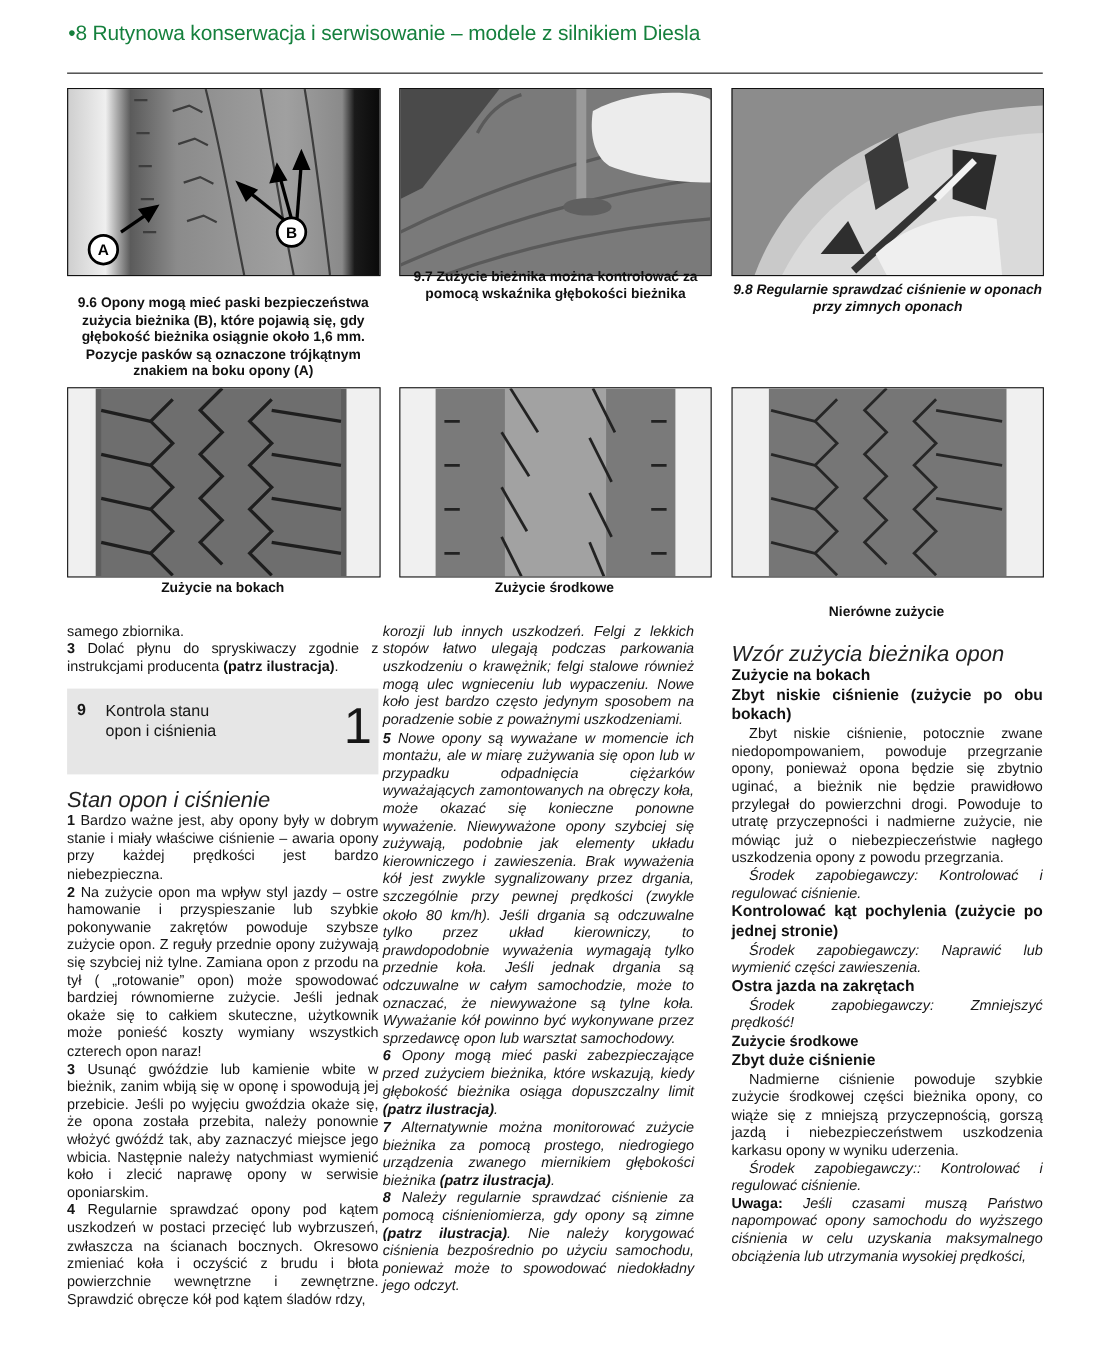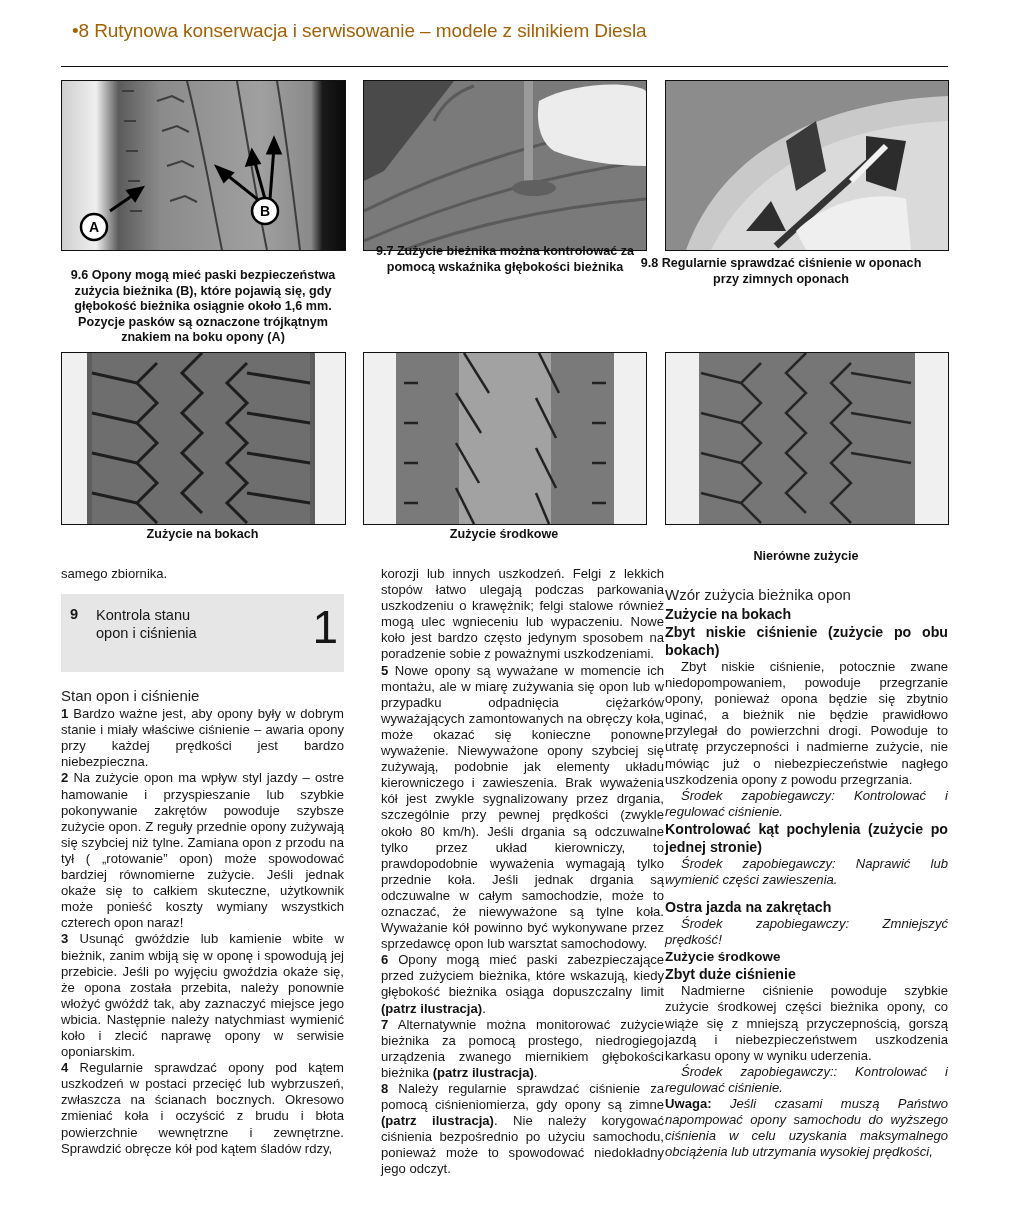--- a/index.html
+++ b/index.html
@@ -1,31 +1,31 @@
 <!DOCTYPE html>
 <html><head>
   <meta charset="utf-8">
   <style>
     html, body { margin: 0; padding: 0; background: #ffffff; }
     body { width: 1011px; height: 1228px; position: relative; overflow: hidden; font-family: "Liberation Sans", sans-serif; color: #111; }
-    .header { position: absolute; left: 72px; top: 20px; font-size: 19px; color: #a16207; letter-spacing: -0.1px; text-align: right; }
+    .header { position: absolute; left: 62px; top: 20px; font-size: 19px; color: #15803d; letter-spacing: -0.1px; text-align: right; }
     .header-rule { position: absolute; left: 61px; top: 66px; width: 887px; height: 1px; background: #111; }
 
     .fig { position: absolute; border: 1px solid #111; overflow: hidden; background: #888; }
     .cap { position: absolute; font-weight: bold; font-size: 12.6px; line-height: 15.5px; text-align: center; color: #111; }
 
     .col { position: absolute; font-size: 13.1px; line-height: 16.1px; text-align: justify; color: #161616; }
     .col p { margin: 0; }
     .col b { color: #111; }
     .num { font-weight: bold; }
     .sec-box { background: #e6e6e6; height: 78px; margin: 12px 0 14px 0; position: relative; }
     .sec-num { position: absolute; left: 9px; top: 12px; font-weight: bold; font-size: 14.6px; }
     .sec-title { position: absolute; left: 35px; top: 12px; font-weight: normal; font-size: 14.6px; line-height: 18px; }
     .sec-big { position: absolute; right: 6px; top: 8px; font-size: 46px; line-height: 50px; }
-    .italic-h { font-size: 15px; line-height: 20px; color: #222; margin: 0 0 4px 0; }
+    .italic-h { font-style: italic; font-size: 20px; line-height: 20px; color: #222; margin: 0 0 4px 0; }
     .bold-h { font-weight: bold; font-size: 14.2px; line-height: 18px; margin: 0 0 4px 0; color: #111; }
     .bold-h-sm { font-weight: bold; font-size: 13.4px; line-height: 17px; margin: 0; color: #111; }
     .indent { text-indent: 16px; }
     .it { font-style: italic; }
   </style>
 </head>
 <body>
 
 <div class="header">•8  Rutynowa konserwacja i serwisowanie – modele z silnikiem Diesla</div>
 <div class="header-rule"></div>
@@ -100,21 +100,21 @@
     <path d="M20 169 C60 60 170 20 282 15 L282 169 Z" fill="#c9c9c9"></path>
     <path d="M45 169 C90 80 180 45 282 40 L282 169 Z" fill="#dadada"></path>
     <path d="M120 60 L150 40 L160 90 L130 110 Z" fill="#3a3a3a"></path>
     <path d="M200 55 L240 60 L230 110 L200 100 Z" fill="#2c2c2c"></path>
     <path d="M80 150 L105 120 L120 150 Z" fill="#2e2e2e"></path>
     <line x1="110" y1="165" x2="220" y2="65" stroke="#333" stroke-width="7"></line>
     <line x1="185" y1="100" x2="220" y2="65" stroke="#f2f2f2" stroke-width="6"></line>
     <path d="M130 150 C160 120 210 110 240 118 L245 169 L140 169 Z" fill="#efefef"></path>
   </svg>
 </div>
-<div class="cap" style="left:636px;top:256px;width:290px;">9.8 Regularnie sprawdzać ciśnienie w oponach przy zimnych oponach</div>
+<div class="cap" style="left:662px;top:256px;width:290px;font-style:italic;">9.8 Regularnie sprawdzać ciśnienie w oponach przy zimnych oponach</div>
 
 <div class="fig" style="left:61px;top:352px;width:283px;height:171px;background:#f0f0f0;">
   <svg width="283" height="171" viewBox="0 0 283 171">
     <rect x="25" y="0" width="228" height="171" fill="#5e5e5e"></rect>
     <rect x="30" y="0" width="218" height="171" fill="#6e6e6e"></rect>
     <g stroke="#1e1e1e" stroke-width="3" fill="none">
       <path d="M140 0 L120 20 L140 40 L120 60 L140 80 L120 100 L140 120 L120 140 L140 160"></path>
       <path d="M95 10 L75 30 L95 50 L75 70 L95 90 L75 110 L95 130 L75 150 L95 170"></path>
       <path d="M185 10 L165 30 L185 50 L165 70 L185 90 L165 110 L185 130 L165 150 L185 170"></path>
       <path d="M30 20 L75 30"></path>
@@ -170,53 +170,54 @@
       <path d="M185 20 L245 30"></path>
         <path d="M185 60 L245 70"></path>
         <path d="M185 100 L245 110"></path>
     </g>
   </svg>
 </div>
 <div class="cap" style="left:665px;top:549px;width:282px;">Nierówne zużycie</div>
 
 <div class="col" style="left:61px;top:566px;width:283px;">
   <p>samego zbiornika.</p>
+  <p><span class="num">3</span><span> Dolać płynu do spryskiwaczy zgodnie z instrukcjami producenta </span><b>(patrz ilustracja)</b><span>.</span></p>
 
   <div class="sec-box">
     <span class="sec-num">9</span>
     <div class="sec-title">
       <div>Kontrola stanu</div>
       <div>opon i ciśnienia</div>
     </div>
     <span class="sec-big">1</span>
   </div>
 
   <p class="italic-h">Stan opon i ciśnienie</p>
   <p><span class="num">1</span><span> Bardzo ważne jest, aby opony były w dobrym stanie i miały właściwe ciśnienie – awaria opony przy każdej prędkości jest bardzo niebezpieczna.</span></p>
   <p><span class="num">2</span><span> Na zużycie opon ma wpływ styl jazdy – ostre hamowanie i przyspieszanie lub szybkie pokonywanie zakrętów powoduje szybsze zużycie opon. Z reguły przednie opony zużywają się szybciej niż tylne. Zamiana opon z przodu na tył ( „rotowanie” opon) może spowodować bardziej równomierne zużycie. Jeśli jednak okaże się to całkiem skuteczne, użytkownik może ponieść koszty wymiany wszystkich czterech opon naraz!</span></p>
   <p><span class="num">3</span><span> Usunąć gwóździe lub kamienie wbite w bieżnik, zanim wbiją się w oponę i spowodują jej przebicie. Jeśli po wyjęciu gwoździa okaże się, że opona została przebita, należy ponownie włożyć gwóźdź tak, aby zaznaczyć miejsce jego wbicia. Następnie należy natychmiast wymienić koło i zlecić naprawę opony w serwisie oponiarskim.</span></p>
   <p><span class="num">4</span><span> Regularnie sprawdzać opony pod kątem uszkodzeń w postaci przecięć lub wybrzuszeń, zwłaszcza na ścianach bocznych. Okresowo zmieniać koła i oczyścić z brudu i błota powierzchnie wewnętrzne i zewnętrzne. Sprawdzić obręcze kół pod kątem śladów rdzy,</span></p>
 </div>
 
-<div class="col" style="left:381px;top:566px;width:283px;">
+<div class="col" style="left:348px;top:566px;width:283px;font-style:italic;">
   <p>korozji lub innych uszkodzeń. Felgi z lekkich stopów łatwo ulegają podczas parkowania uszkodzeniu o krawężnik; felgi stalowe również mogą ulec wgnieceniu lub wypaczeniu. Nowe koło jest bardzo często jedynym sposobem na poradzenie sobie z poważnymi uszkodzeniami.</p>
   <p><span class="num">5</span><span> Nowe opony są wyważane w momencie ich montażu, ale w miarę zużywania się opon lub w przypadku odpadnięcia ciężarków wyważających zamontowanych na obręczy koła, może okazać się konieczne ponowne wyważenie. Niewyważone opony szybciej się zużywają, podobnie jak elementy układu kierowniczego i zawieszenia. Brak wyważenia kół jest zwykle sygnalizowany przez drgania, szczególnie przy pewnej prędkości (zwykle około 80 km/h). Jeśli drgania są odczuwalne tylko przez układ kierowniczy, to prawdopodobnie wyważenia wymagają tylko przednie koła. Jeśli jednak drgania są odczuwalne w całym samochodzie, może to oznaczać, że niewyważone są tylne koła. Wyważanie kół powinno być wykonywane przez sprzedawcę opon lub warsztat samochodowy.</span></p>
   <p><span class="num">6</span><span> Opony mogą mieć paski zabezpieczające przed zużyciem bieżnika, które wskazują, kiedy głębokość bieżnika osiąga dopuszczalny limit </span><b>(patrz ilustracja)</b><span>.</span></p>
   <p><span class="num">7</span><span> Alternatywnie można monitorować zużycie bieżnika za pomocą prostego, niedrogiego urządzenia zwanego miernikiem głębokości bieżnika </span><b>(patrz ilustracja)</b><span>.</span></p>
   <p><span class="num">8</span><span> Należy regularnie sprawdzać ciśnienie za pomocą ciśnieniomierza, gdy opony są zimne </span><b>(patrz ilustracja)</b><span>. Nie należy korygować ciśnienia bezpośrednio po użyciu samochodu, ponieważ może to spowodować niedokładny jego odczyt.</span></p>
 </div>
 
 <div class="col" style="left:665px;top:585px;width:283px;">
   <p class="italic-h">Wzór zużycia bieżnika opon</p>
   <p class="bold-h">Zużycie na bokach</p>
   <p class="bold-h">Zbyt niskie ciśnienie (zużycie po obu bokach)</p>
   <p class="indent">Zbyt niskie ciśnienie, potocznie zwane niedopompowaniem, powoduje przegrzanie opony, ponieważ opona będzie się zbytnio uginać, a bieżnik nie będzie prawidłowo przylegał do powierzchni drogi. Powoduje to utratę przyczepności i nadmierne zużycie, nie mówiąc już o niebezpieczeństwie nagłego uszkodzenia opony z powodu przegrzania.</p>
   <p class="indent it">Środek zapobiegawczy: Kontrolować i regulować ciśnienie.</p>
   <p class="bold-h">Kontrolować kąt pochylenia (zużycie po jednej stronie)</p>
   <p class="indent it">Środek zapobiegawczy: Naprawić lub wymienić części zawieszenia.</p>
-  <p class="bold-h" style="margin-top:10px;">Ostra jazda na zakrętach</p>
+  <p class="bold-h" style="margin-top:0;">Ostra jazda na zakrętach</p>
   <p class="indent it">Środek zapobiegawczy: Zmniejszyć prędkość!</p>
   <p class="bold-h-sm">Zużycie środkowe</p>
   <p class="bold-h">Zbyt duże ciśnienie</p>
   <p class="indent">Nadmierne ciśnienie powoduje szybkie zużycie środkowej części bieżnika opony, co wiąże się z mniejszą przyczepnością, gorszą jazdą i niebezpieczeństwem uszkodzenia karkasu opony w wyniku uderzenia.</p>
   <p class="indent it">Środek zapobiegawczy:: Kontrolować i regulować ciśnienie.</p>
   <p><b>Uwaga:</b><span class="it"> Jeśli czasami muszą Państwo napompować opony samochodu do wyższego ciśnienia w celu uzyskania maksymalnego obciążenia lub utrzymania wysokiej prędkości,</span></p>
 </div>
 
 </body></html>

